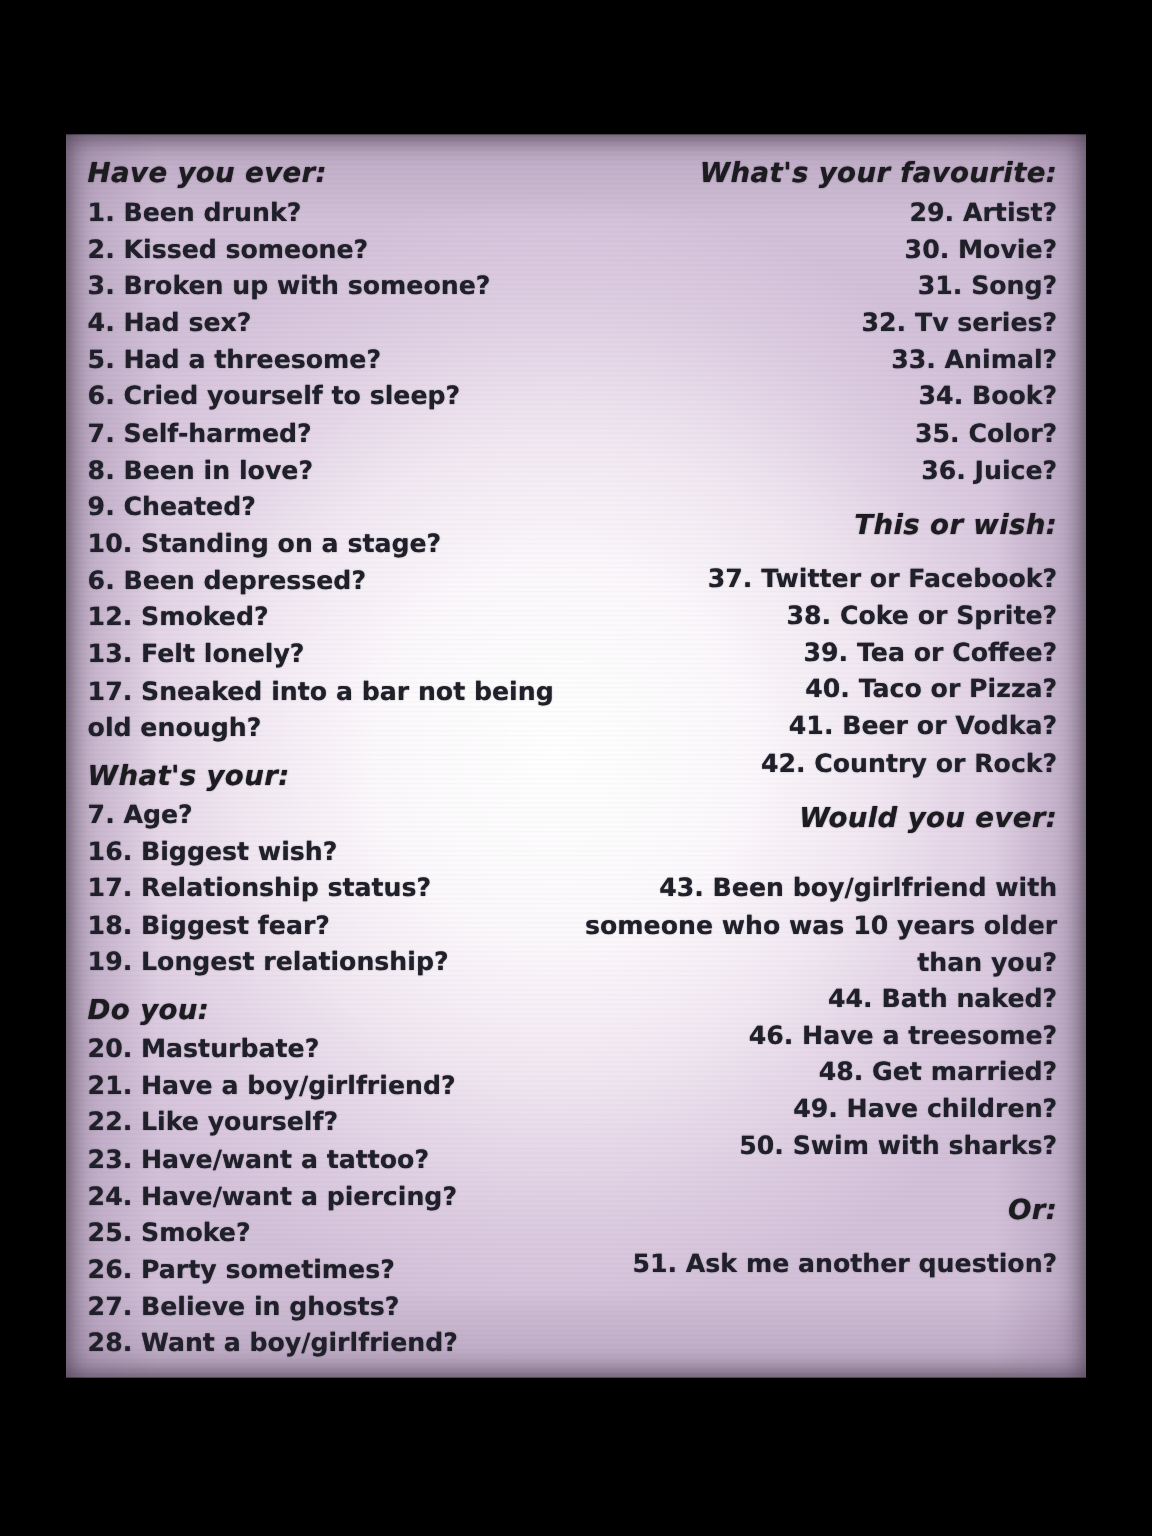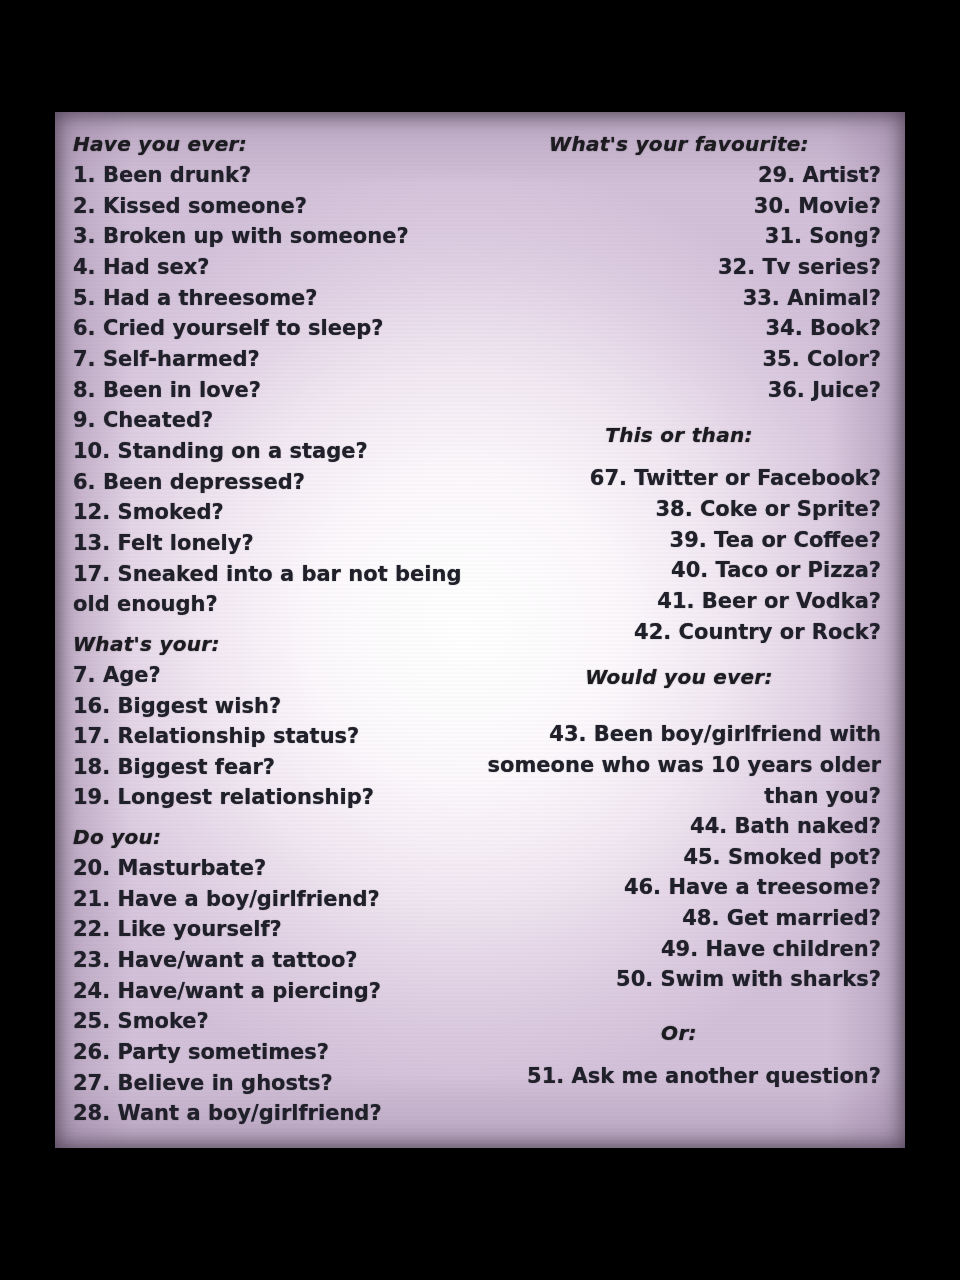--- a/index.html
+++ b/index.html
@@ -63,27 +63,27 @@
     width: 50%;
     text-align: right;
     padding-right: 2px;
   }
 
   h2.sec {
     margin: 0;
     font-family: "DejaVu Sans", sans-serif;
     font-weight: bold;
     font-style: italic;
-    font-size: 20px;
+    font-size: 23px;
     letter-spacing: 0.3px;
     color: #1b1b20;
     text-shadow: 0 0 1.2px rgba(20,20,25,0.75);
   }
   .col-left h2.sec { text-align: left; }
-  .col-right h2.sec { text-align: center; }
+  .col-right h2.sec { text-align: right; }
 
   ul.qlist {
     list-style: none;
     margin: 4px 0 0 0;
     padding: 0;
   }
   ul.qlist li {
     font-family: "DejaVu Sans", sans-serif;
     font-weight: bold;
     font-size: 21px;
@@ -179,39 +179,38 @@
           <li>31. Song?</li>
           <li>32. Tv series?</li>
           <li>33. Animal?</li>
           <li>34. Book?</li>
           <li>35. Color?</li>
           <li>36. Juice?</li>
         </ul>
 
         <div class="sec-gap-lg"></div>
 
-        <h2 class="sec">This or than:</h2>
-        <div class="sec-gap"></div>
-        <ul class="qlist">
-          <li>67. Twitter or Facebook?</li>
+        <h2 class="sec">This or wish:</h2>
+        <div class="sec-gap"></div>
+        <ul class="qlist">
+          <li>37. Twitter or Facebook?</li>
           <li>38. Coke or Sprite?</li>
           <li>39. Tea or Coffee?</li>
           <li>40. Taco or Pizza?</li>
           <li>41. Beer or Vodka?</li>
           <li>42. Country or Rock?</li>
         </ul>
 
         <div class="sec-gap-lg"></div>
 
         <h2 class="sec">Would you ever:</h2>
         <div class="sec-gap"></div>
         <ul class="qlist">
           <li class="wrap2">43. Been boy/girlfriend with someone who was 10 years older than you?</li>
           <li>44. Bath naked?</li>
-          <li>45. Smoked pot?</li>
           <li>46. Have a treesome?</li>
           <li>48. Get married?</li>
           <li>49. Have children?</li>
           <li>50. Swim with sharks?</li>
         </ul>
 
         <div class="sec-gap-xl"></div>
 
         <h2 class="sec">Or:</h2>
         <div class="sec-gap"></div>

